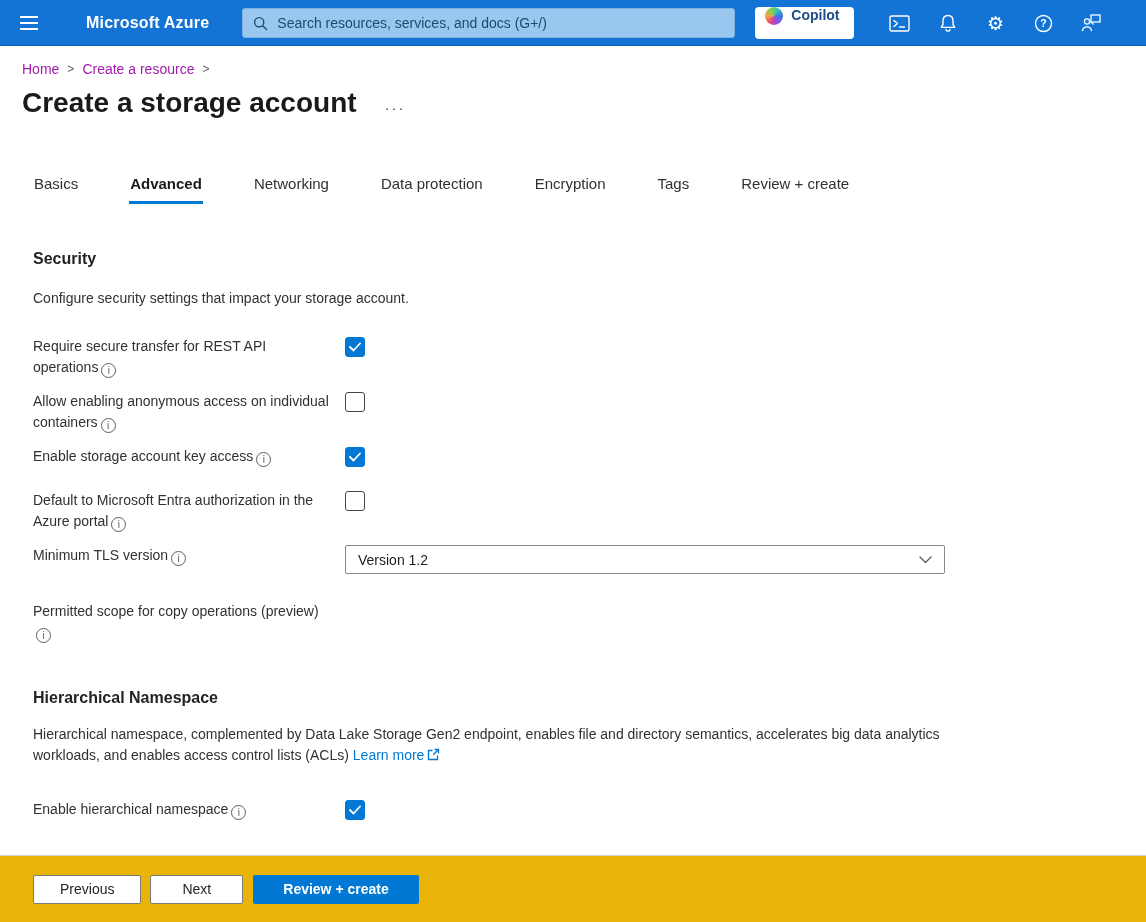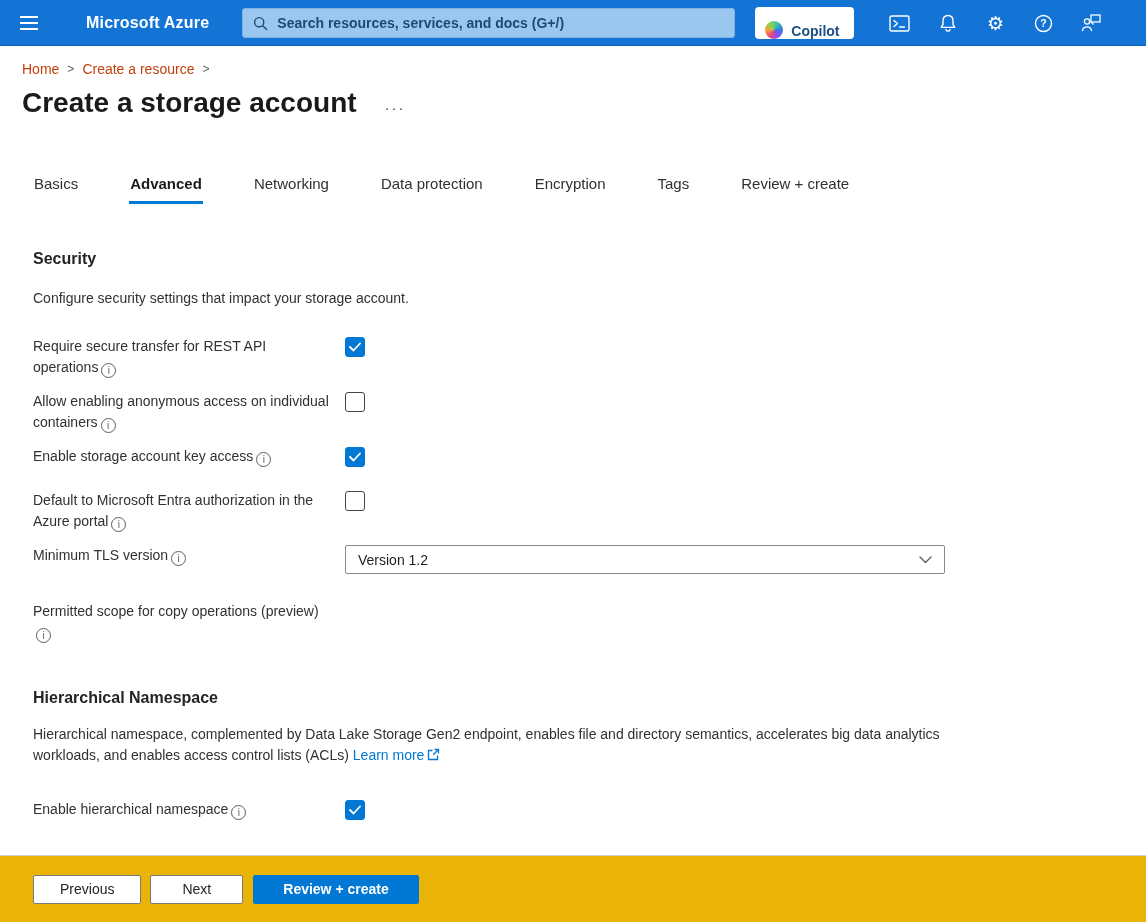--- a/index.html
+++ b/index.html
@@ -16,39 +16,39 @@
   }
   .hamburger { margin-left:12px; width:34px; height:34px; display:flex; align-items:center; justify-content:center; background:transparent; border:none; cursor:pointer; }
   .brand { color:#ffffff; font-size:16px; font-weight:700; margin-left:40px; letter-spacing:.2px; }
   .searchbox {
     margin-left:33px; width:493px; height:30px; background:#9ac7ef;
     border:1px solid #7fb2e2; border-radius:3px; display:flex; align-items:center; padding:0 10px;
   }
   .searchbox svg { flex:none; }
   .searchbox input {
     flex:1; margin-left:9px; background:transparent; border:none; outline:none;
-    font-family:inherit; font-size:14px; color:#173f66;font-weight:bold;
+    font-family:inherit; font-size:14px; color:#173f66;
   }
   .searchbox input::placeholder { color:#1b4a72; opacity:1; }
   .copilot-btn {
     margin-left:20px; height:32px; padding:0 14px 0 10px; background:#ffffff; border:none;
-    border-radius:4px; display:flex; align-items:flex-end; gap:8px; cursor:pointer;
+    border-radius:4px; display:flex; align-items:flex-start; gap:8px; cursor:pointer;
   }
   .copilot-logo {
     width:18px; height:18px; border-radius:50%;
     background:conic-gradient(from 210deg,#e8467c,#f2a33c,#86d44a,#37c2b1,#3a77e0,#8a4ff2,#e8467c);
   }
   .copilot-label { font-size:14px; font-weight:700; color:#1b4e85; }
   .topbar-icons { display:flex; margin-left:22px; }
   .tb-btn { width:48px; height:34px; background:transparent; border:none; display:flex; align-items:center; justify-content:center; cursor:pointer; }
   .gear-glyph { color:#ffffff; font-size:19px; line-height:1; font-family:"DejaVu Sans",sans-serif; }
 
   
   .breadcrumb { padding:15px 0 0 22px; font-size:14px; display:flex; align-items:center; gap:8px; }
-  .breadcrumb a { color:#c2410c; text-decoration:none; cursor:pointer; }
+  .breadcrumb a { color:#a21caf; text-decoration:none; cursor:pointer; }
   .crumb-sep { color:#605e5c; font-size:12px; }
   .title-row { display:flex; align-items:center; margin:10px 12px 0 22px; }
   .page-title { font-size:28px; font-weight:700; color:#1b1a19; }
   .more-btn { margin-left:28px; border:none; background:transparent; color:#3b3a39; font-size:15px; letter-spacing:2px; cursor:pointer; padding-top:8px; }
 
   
   .tabs { display:flex; gap:50px; margin:56px 0 0 33px; font-size:15px; }
   .tab { padding:0 1px 9px 1px; color:#323130; cursor:pointer; border-bottom:3px solid transparent; }
   .tab.active { font-weight:700; color:#1b1a19; border-bottom-color:#0078d4; }
 

